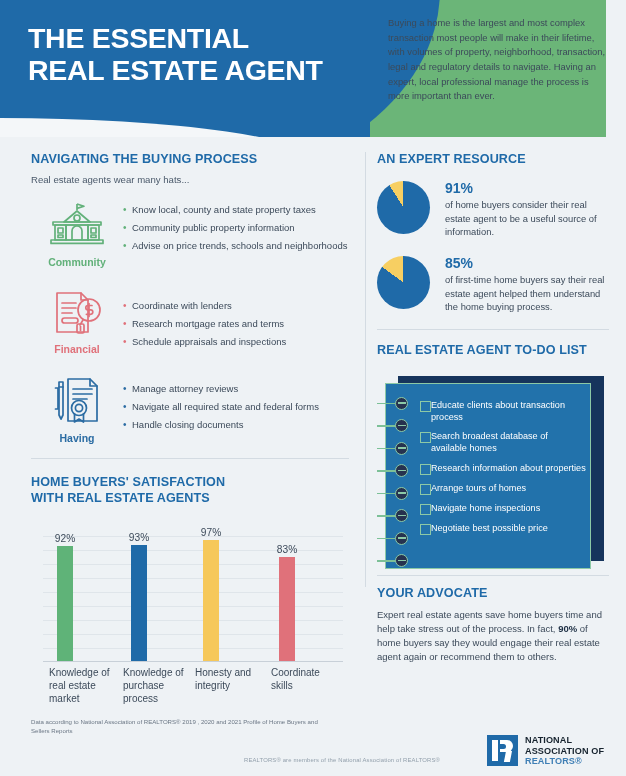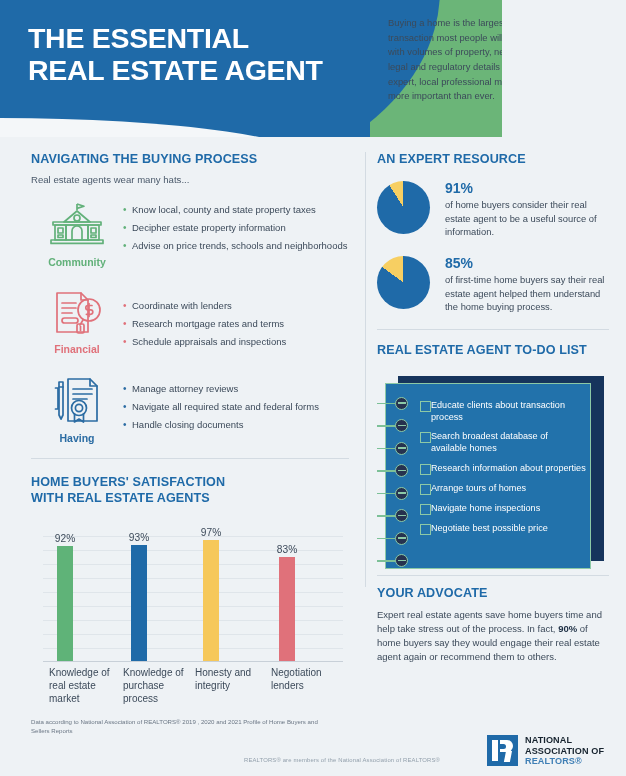--- a/index.html
+++ b/index.html
@@ -5,21 +5,21 @@
   * { box-sizing: border-box; margin: 0; padding: 0; }
   html, body {
     width: 626px; height: 776px;
     font-family: "Liberation Sans", sans-serif;
     background: #eef2f5;
     overflow: hidden;
   }
   #page { position: relative; width: 626px; height: 776px; background: #eef2f5; }
 
   
-  .header { position: absolute; left: 0; top: 0; width: 502px; height: 137px; overflow: hidden; }
+  .header { position: absolute; left: 0; top: 0; width: 606px; height: 137px; overflow: hidden; }
   .hdr-green { position: absolute; inset: 0; background: #6bb578; }
   .hdr-blue {
     position: absolute; left: -60px; top: -40px;
     width: 500px; height: 230px; background: #1f6aa8;
     border-bottom-right-radius: 280px 200px;
   }
   .hdr-blue2 {
     position: absolute; left: -60px; top: -40px;
     width: 430px; height: 177px; background: #1f6aa8;
   }
@@ -194,21 +194,21 @@
               <rect x="13" y="34" width="5" height="2.5"></rect>
             <rect x="46" y="27" width="5" height="5"></rect>
               <rect x="46" y="34" width="5" height="2.5"></rect>
             <rect x="6" y="39" width="52" height="3.4"></rect>
           </g>
         </svg>
         <div class="hat-label c-community">Community</div>
       </div>
       <ul class="hat-bullets c-community">
         <li style="color:#3c4a5a">Know local, county and state property taxes</li>
-        <li style="color:#3c4a5a">Decipher estate property information</li>
+        <li style="color:#3c4a5a">Community public property information</li>
         <li style="color:#3c4a5a">Advise on price trends, schools and neighborhoods</li>
       </ul>
     </div>
 
     <div class="hat-row" style="margin-top:18px">
       <div class="hat-icon-wrap">
         <svg width="60" height="48" viewBox="0 0 60 48">
           <g stroke="#e0717a" stroke-width="1.7" fill="none" stroke-linejoin="round" stroke-linecap="round">
             <path d="M10 5 L10 44 L41 44 L41 12 L34 5 Z"></path>
             <path d="M34 5 L34 12 L41 12"></path>
@@ -287,21 +287,21 @@
             <div class="bar-val">97%</div>
           </div>
           <div class="bar" style="left: 236px; height: 104px; background: rgb(224, 113, 122);">
             <div class="bar-val">83%</div>
           </div>
         </div>
       <div class="xlabels" id="chart-xlabels">
           <div class="xlabel" style="left: 6px;">Knowledge of real estate market</div>
           <div class="xlabel" style="left: 80px;">Knowledge of purchase process</div>
           <div class="xlabel" style="left: 152px;">Honesty and integrity</div>
-          <div class="xlabel" style="left: 228px;">Negotiation lenders</div>
+          <div class="xlabel" style="left: 228px;">Coordinate skills</div>
         </div>
     </div>
   </div>
 
   <div class="source">Data according to National Association of REALTORS® 2019 , 2020 and 2021 Profile of Home Buyers and Sellers Reports</div>
 
   <div class="vdiv"></div>
 
   <div class="right-col">
 

